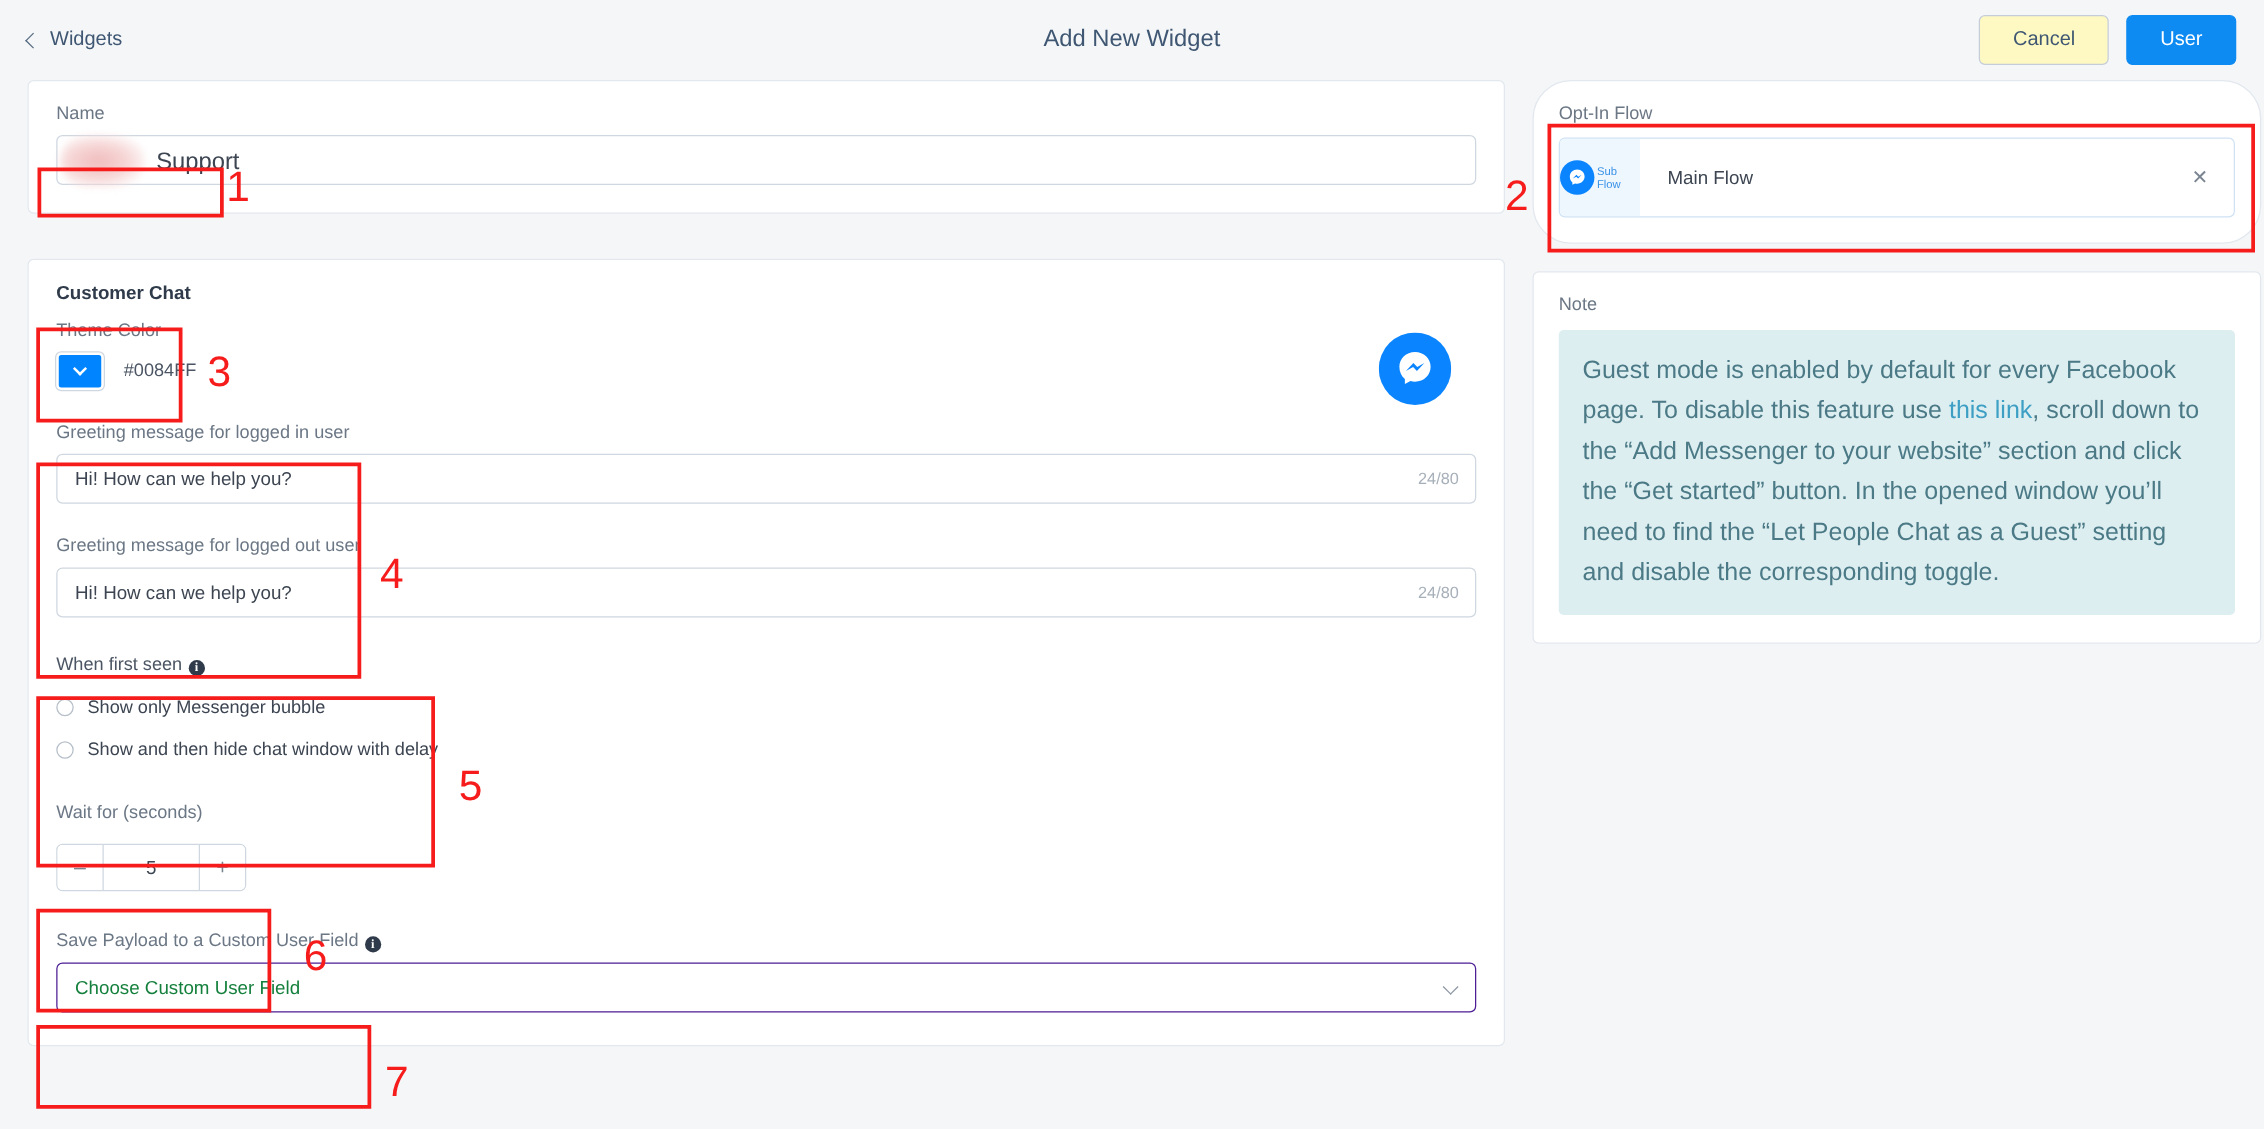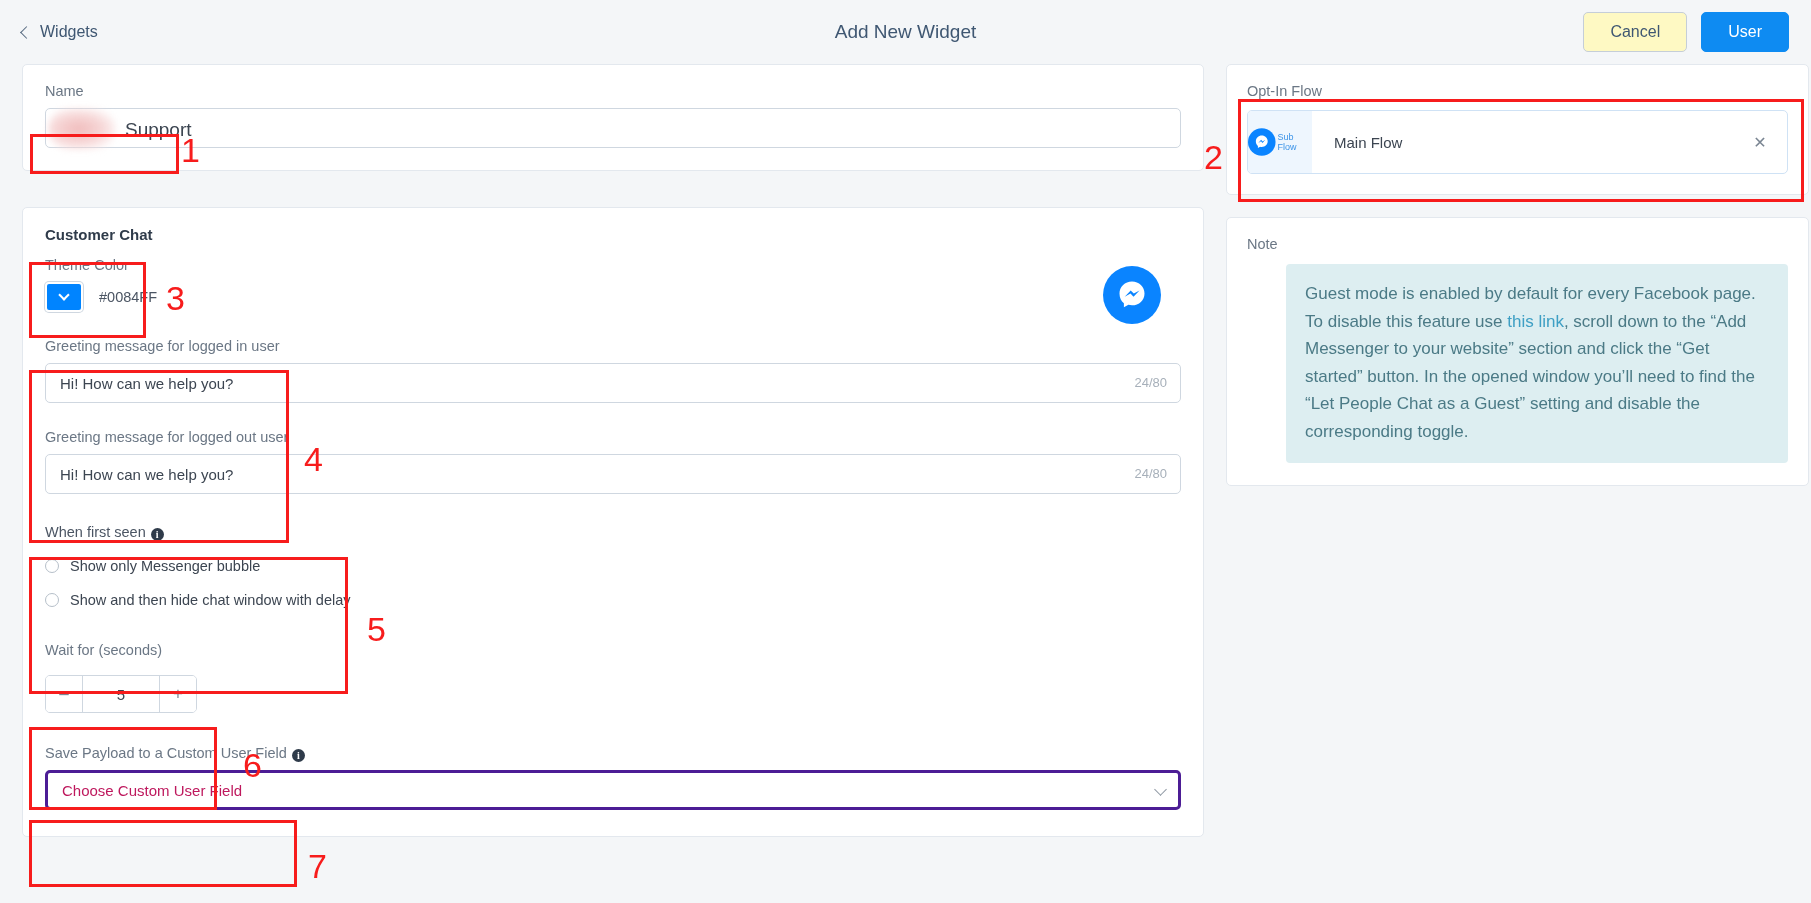--- a/index.html
+++ b/index.html
@@ -179,33 +179,33 @@
   .step-val {
     width: 76px; display: flex; align-items: center; justify-content: center;
     font-size: 15px; color: #3c4551;
   }
 
   
   .cuf-block { margin-top: 32px; }
   .select-wrap { position: relative; }
   .select {
     width: 100%; height: 40px;
-    border: 3px solid #4c1d95; border-radius: 5px; background: #fff;
+    border: 1px solid #4c1d95; border-radius: 5px; background: #fff;
     display: flex; align-items: center; padding: 0 14px;
-    font-size: 15px; color: #be185d; cursor: pointer;
+    font-size: 15px; color: #15803d; cursor: pointer;
   }
   .select-chev {
     position: absolute; right: 16px; top: 15px;
     width: 9px; height: 9px;
     border-right: 1.6px solid #8d97a2; border-bottom: 1.6px solid #8d97a2;
     transform: rotate(45deg);
   }
 
   
-  .card-opt { padding: 18px 20px 20px 20px; margin-bottom: 22px; }
+  .card-opt { padding: 18px 20px 20px 20px; margin-bottom: 22px; border-radius: 31px; }
   .flow-item {
     margin-top: 11px;
     display: flex; align-items: stretch;
     border: 1px solid #cfe2f5; border-radius: 5px; overflow: hidden;
     background: #fff; height: 64px;
   }
   .flow-icon-cell {
     width: 64px; background: #eef6fe;
     display: flex; flex-direction: row; align-items: center; justify-content: center;
     gap: 2px; flex: none;
@@ -218,21 +218,21 @@
   .flow-close {
     width: 54px; display: flex; align-items: center; justify-content: center;
     color: #7a8592; cursor: pointer;
   }
 
   .card-note { padding: 18px 20px 22px 20px; }
   .note-box {
     margin-top: 12px;
     background: #ddeef1; border-radius: 4px;
     padding: 16px 19px 18px 19px;
-    font-size: 17px; line-height: 1.62; color: #4b7a86; margin-left: 39px;
+    font-size: 20px; line-height: 1.62; color: #4b7a86;
   }
   .note-link { color: #3e9fc4; cursor: pointer; }
 
   
   .anno {
     position: absolute;
     border: 3px solid #f71c1c;
     pointer-events: none;
     box-sizing: border-box;
   }

